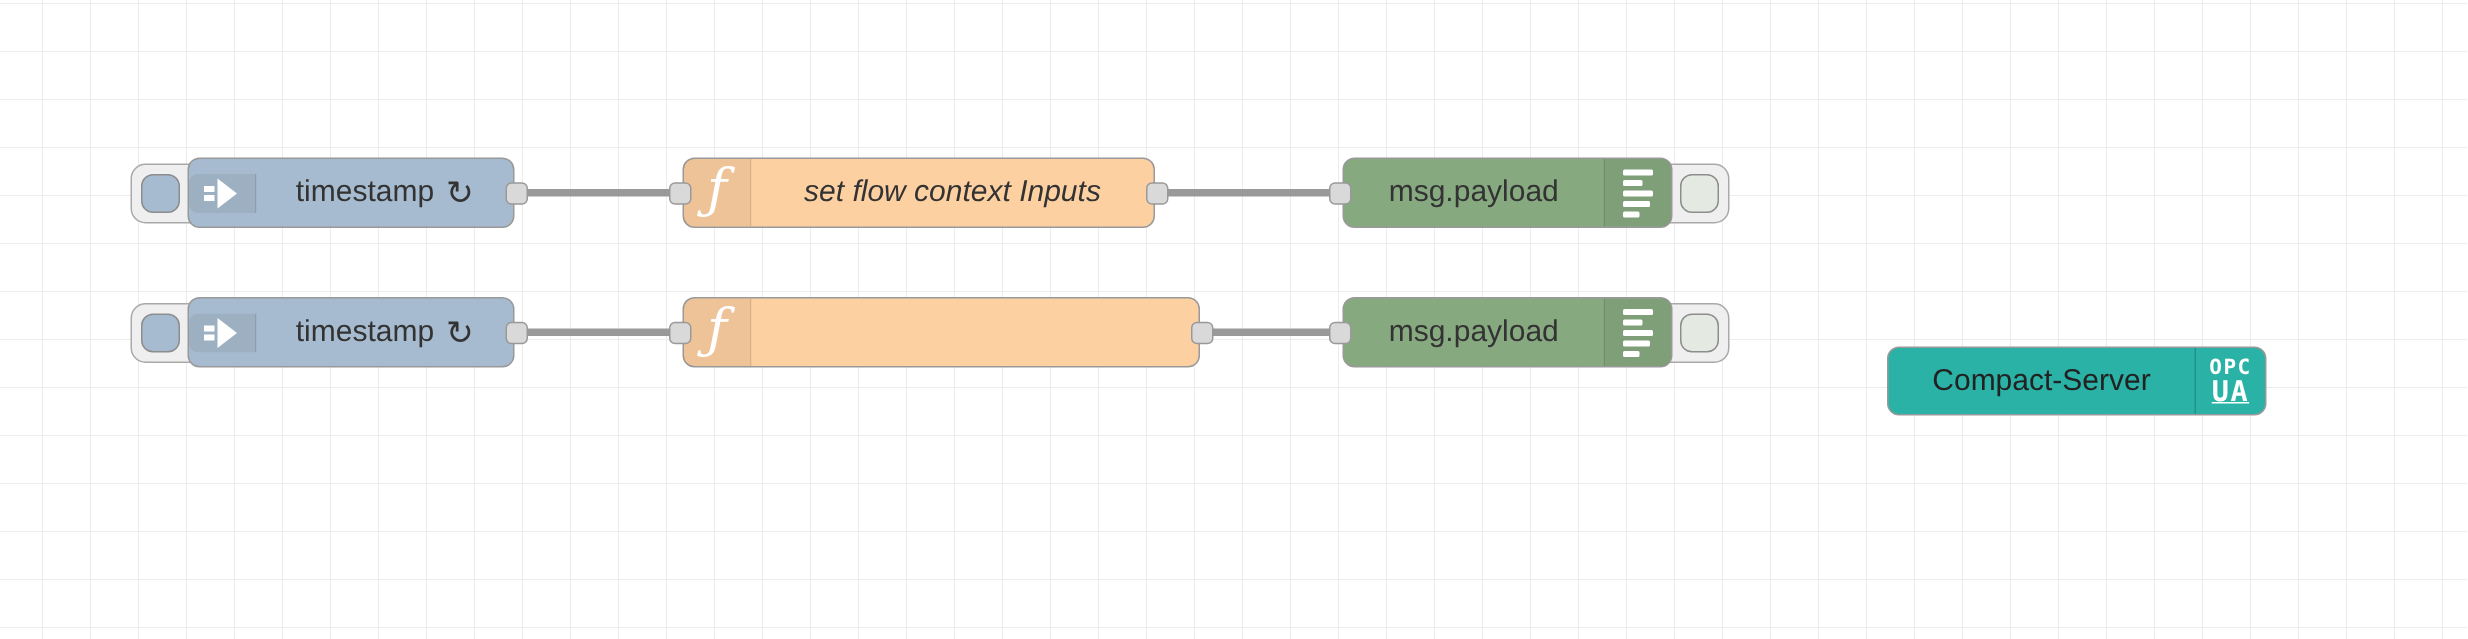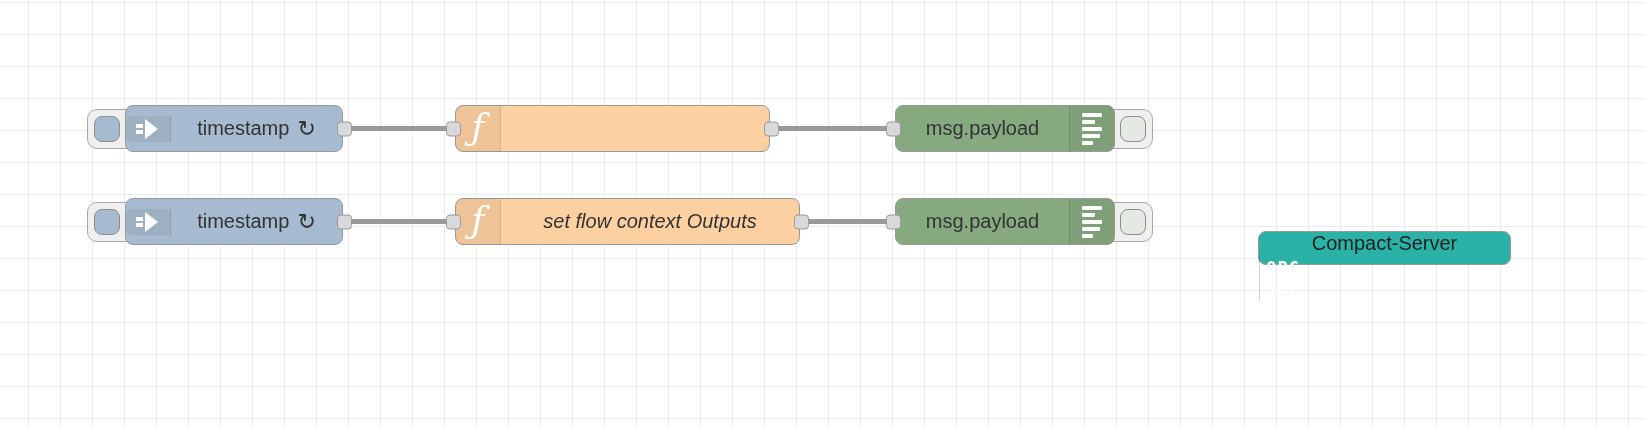--- a/index.html
+++ b/index.html
@@ -69,21 +69,21 @@
   
   .server{ background:#2ab2a6; }
   .server .node-label{ color:#222; }
   .opc-badge{
     width:46px; flex:0 0 46px;
     border-left:1px solid rgba(0,0,0,0.18);
     display:flex; flex-direction:column; align-items:center; justify-content:center;
     color:#fff; font-family:"DejaVu Sans Mono", monospace; font-weight:bold;
     line-height:1;
   }
-  .opc-badge .l1{ font-size:17px; letter-spacing:1px; }
+  .opc-badge .l1{ font-size:14px; letter-spacing:1px; }
   .opc-badge .l2{ font-size:19px; letter-spacing:1px;text-decoration:underline; }
 
   
   .port{
     position:absolute; top:50%; transform:translateY(-50%);
     width:15px; height:15px; background:#d9d9d9;
     border:1.5px solid #999; border-radius:4px; box-sizing:border-box;
     cursor:crosshair; z-index:3;
   }
   .port.in{ left:-10px; }
@@ -117,20 +117,21 @@
       <span class="repeat-glyph">↻</span>
     </div>
     <span class="port out"></span>
   </div>
 
   <div class="node function" style="left:455px; top:105px; width:315px;">
     <span class="port in"></span>
     <div class="icon-area left">
       <span class="fn-glyph">ƒ</span>
     </div>
+    <div class="node-label">set flow context Inputs</div>
     <span class="port out"></span>
   </div>
 
   <div class="node debug" style="left:895px; top:105px; width:220px;">
     <span class="port in"></span>
     <div class="node-label">msg.payload</div>
     <div class="icon-area right">
       <span class="debug-lines">
         <i style="width:20px;"></i>
           <i style="width:13px;"></i>
@@ -156,41 +157,40 @@
       <span class="repeat-glyph">↻</span>
     </div>
     <span class="port out"></span>
   </div>
 
   <div class="node function" style="left:455px; top:198px; width:345px;">
     <span class="port in"></span>
     <div class="icon-area left">
       <span class="fn-glyph">ƒ</span>
     </div>
-    <div class="node-label">set flow context Outputs</div>
     <span class="port out"></span>
   </div>
 
   <div class="node debug" style="left:895px; top:198px; width:220px;">
     <span class="port in"></span>
     <div class="node-label">msg.payload</div>
     <div class="icon-area right">
       <span class="debug-lines">
         <i style="width:20px;"></i>
           <i style="width:13px;"></i>
           <i style="width:20px;"></i>
           <i style="width:18px;"></i>
           <i style="width:11px;"></i>
       </span>
     </div>
     <span class="btn-outer right"></span>
     <span class="btn-inner right"></span>
   </div>
 
-  <div class="node server" style="left:1258px; top:231px; width:253px; height:34px;flex-direction:column;">
+  <div class="node server" style="left:1258px; top:231px; width:253px; height:46px;">
     <div class="node-label">Compact-Server</div>
     <div class="opc-badge">
       <span class="l1">OPC</span>
       <span class="l2">UA</span>
     </div>
   </div>
 
 </div>
 
 </body></html>

